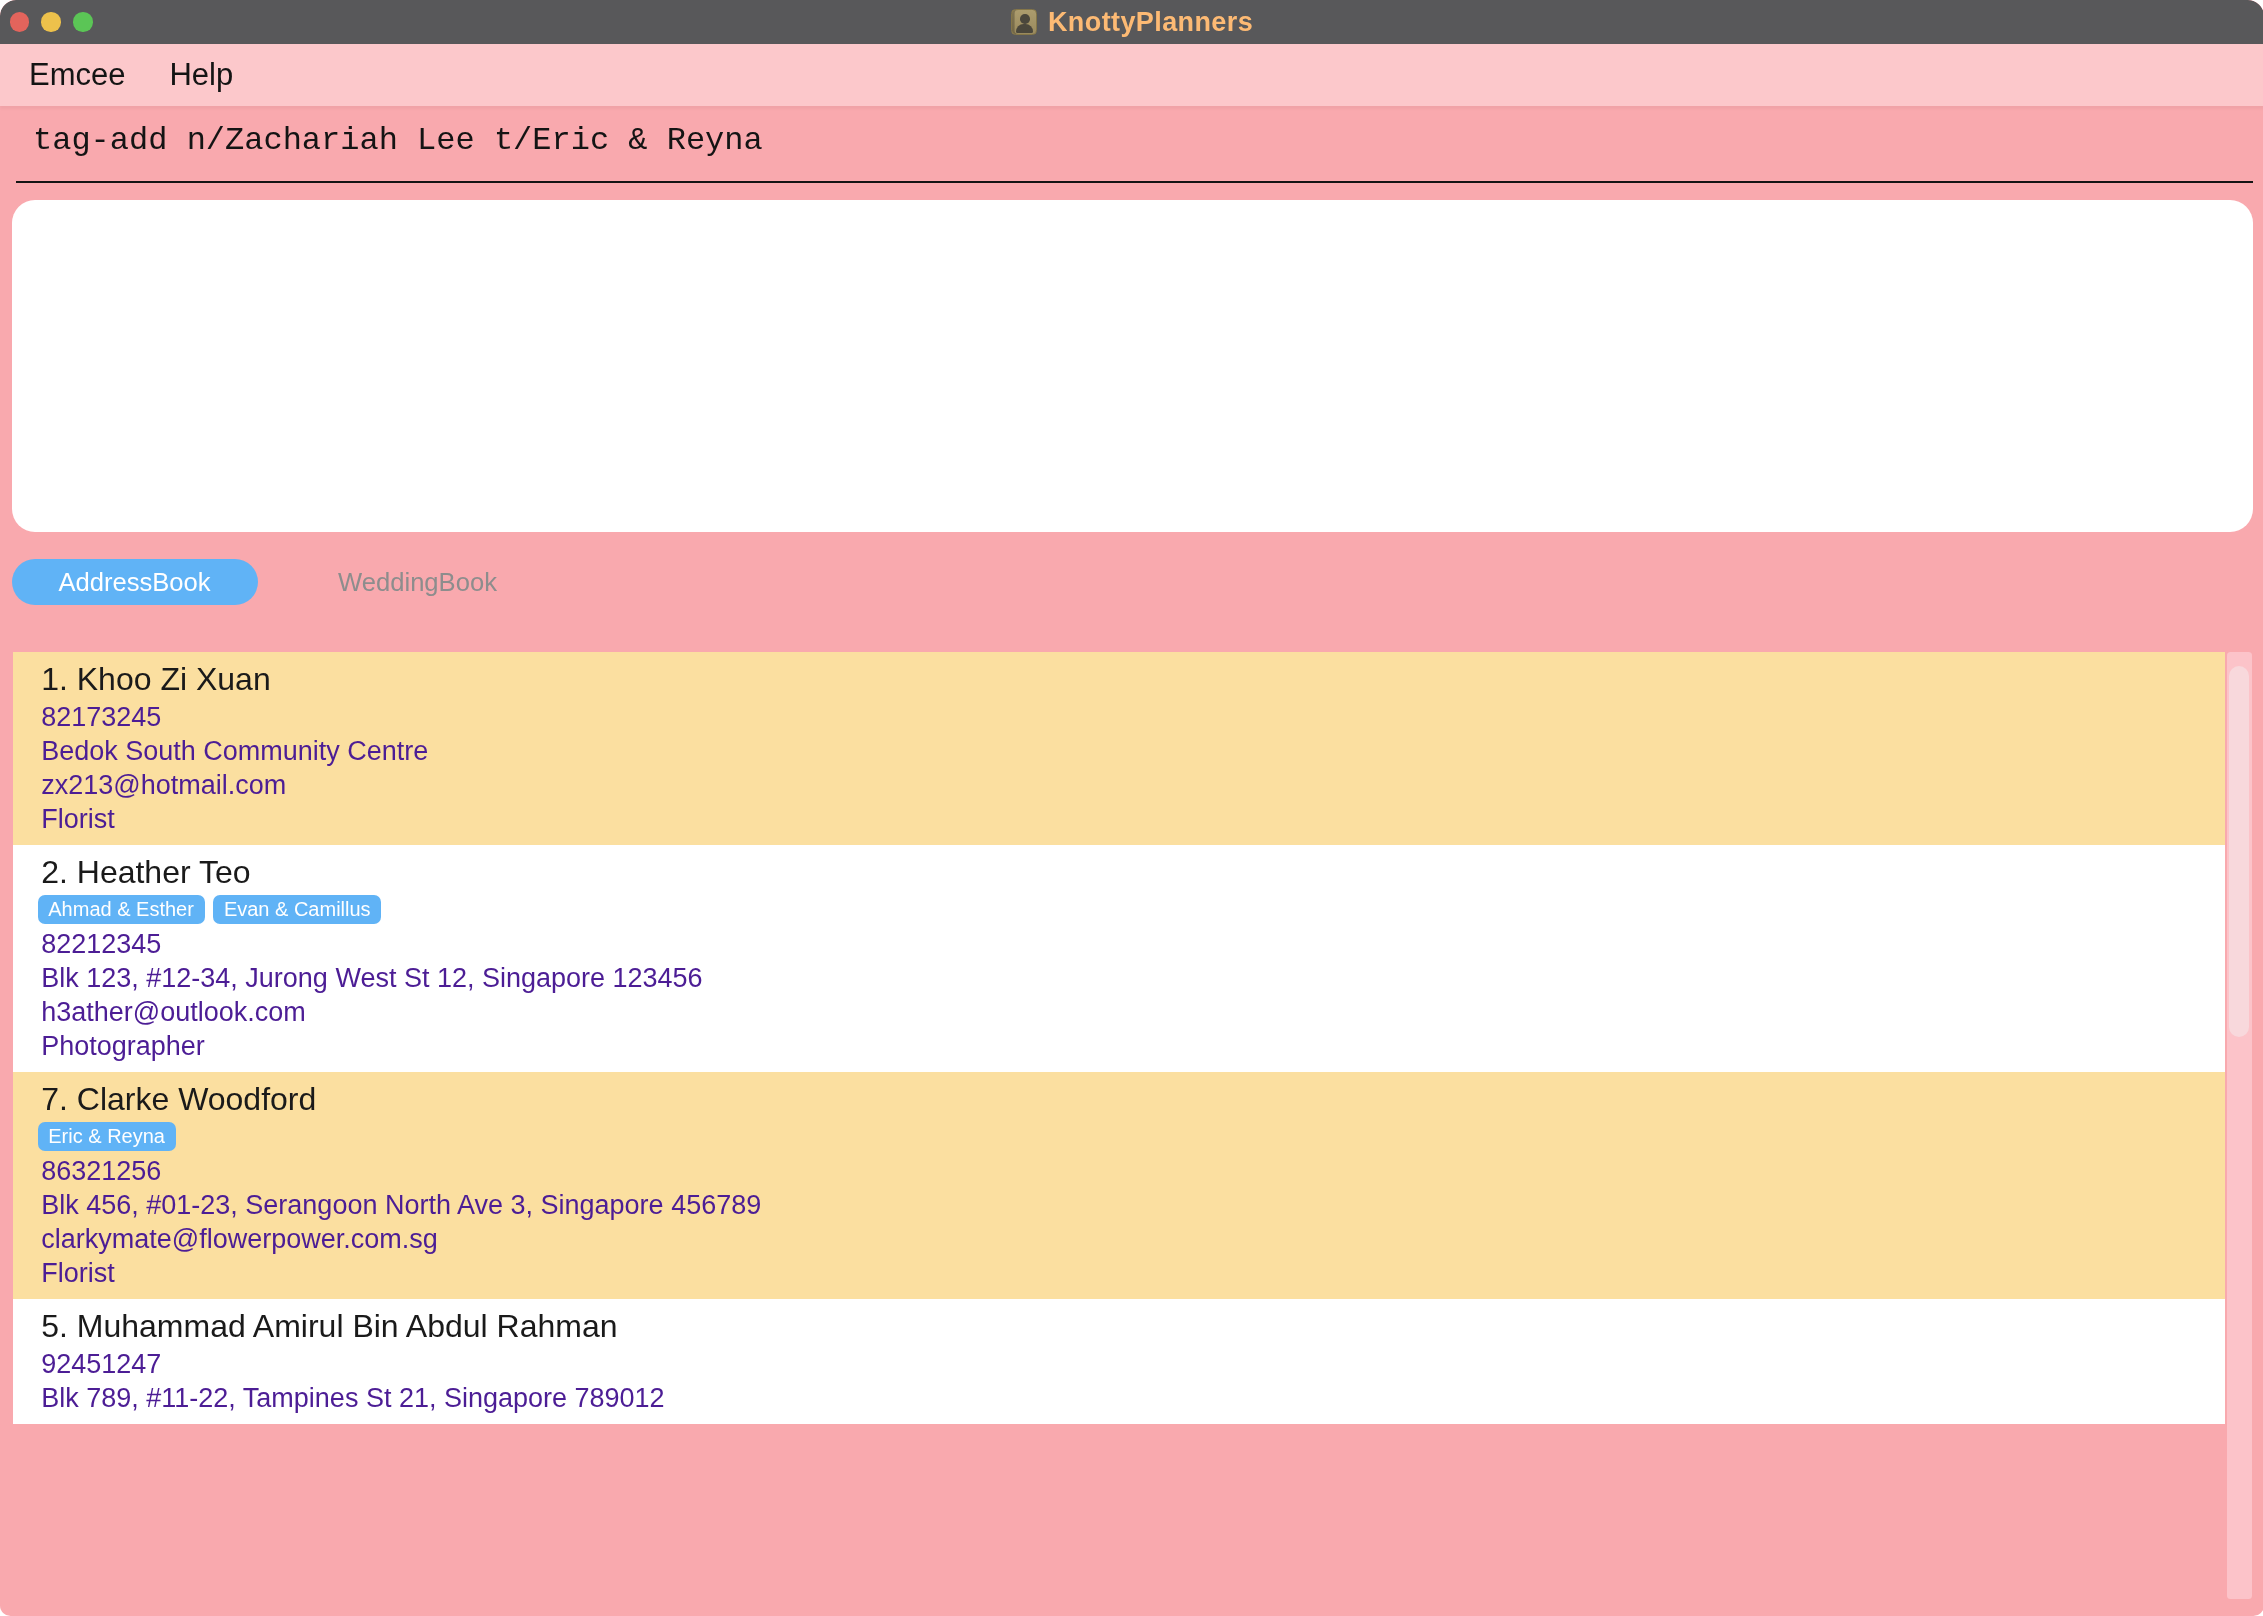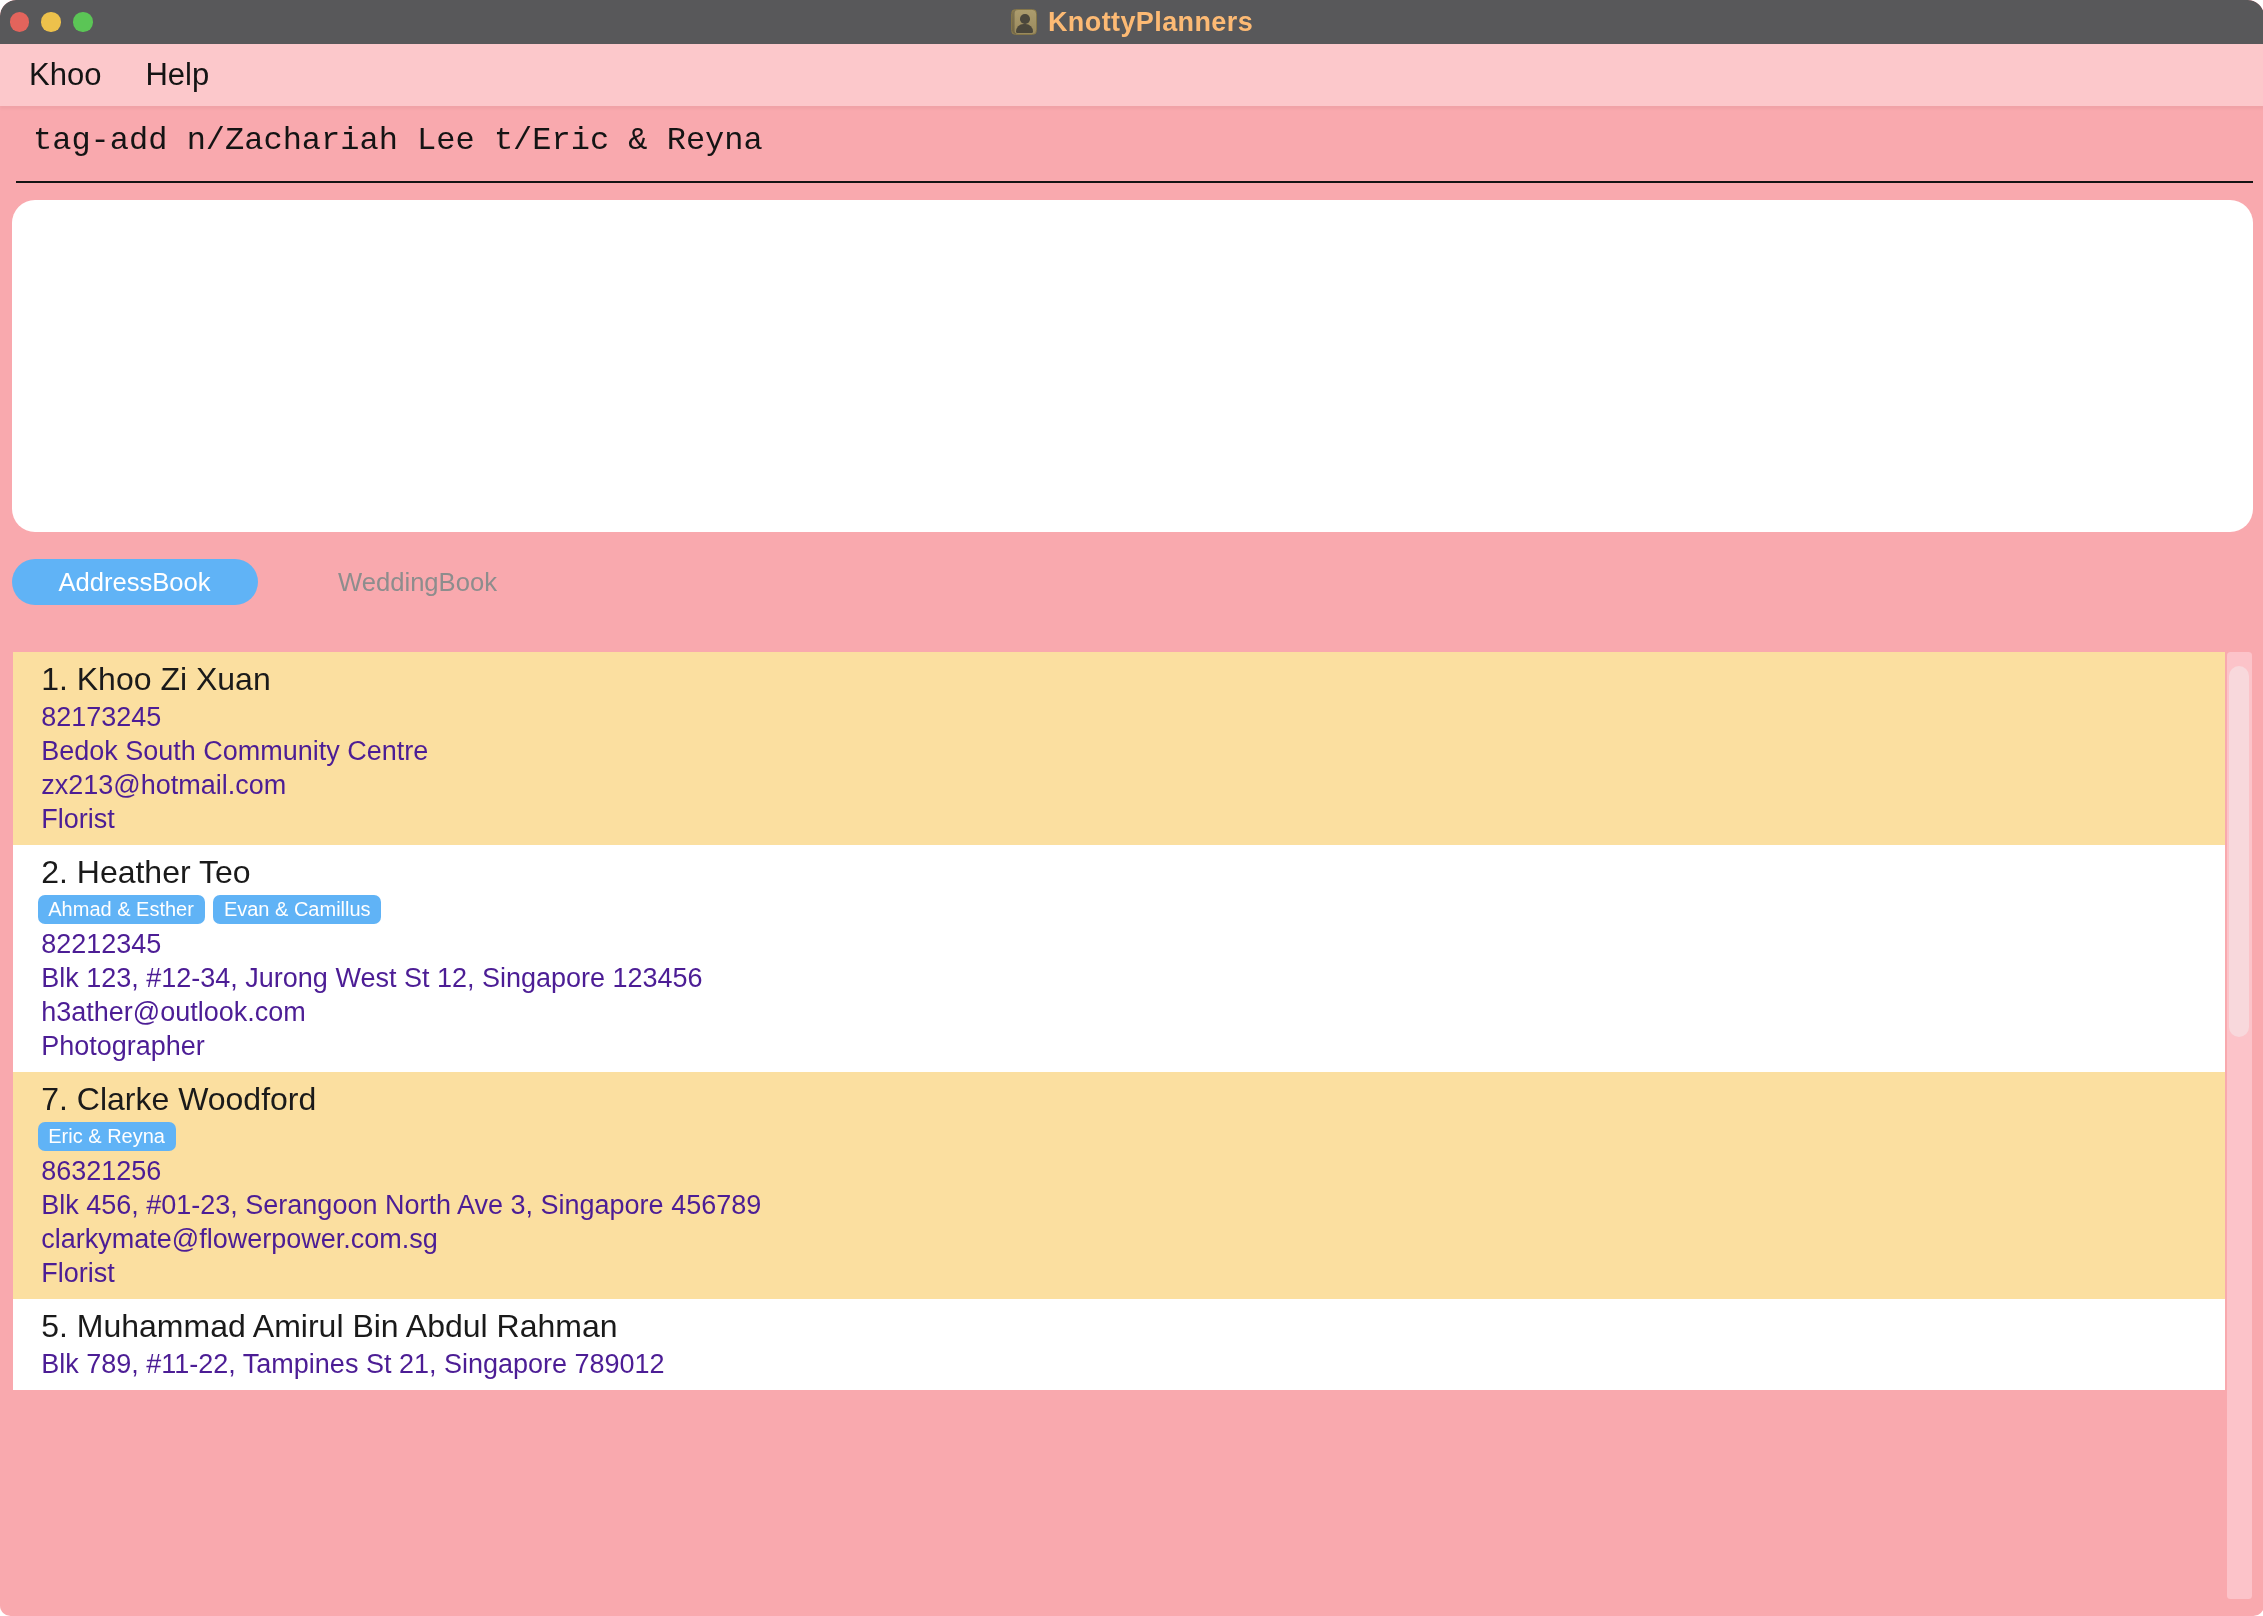--- a/index.html
+++ b/index.html
@@ -143,21 +143,21 @@
     <div class="title-wrap">
       <span class="app-icon">
         <span class="head"></span>
           <span class="body"></span>
       </span>
       <span class="window-title">KnottyPlanners</span>
     </div>
   </div>
 
   <div class="menubar">
-    <span class="menu-item">Khoo</span>
+    <span class="menu-item">Emcee</span>
     <span class="menu-item">Help</span>
   </div>
 
   <div class="command-area">
     <input class="command-input" type="text" readonly="" value="tag-add n/Zachariah Lee t/Eric &amp; Reyna" style="">
   </div>
 
   <div class="result-box"></div>
 
   <div class="tabs">
@@ -196,20 +196,21 @@
           </div>
     <div class="c-line c-phone">86321256</div>
     <div class="c-line c-address">Blk 456, #01-23, Serangoon North Ave 3, Singapore 456789</div>
     <div class="c-line c-email">clarkymate@flowerpower.com.sg</div>
     <div class="c-line c-role">Florist</div>
   </div>
 
   <div class="contact">
     <div class="c-name">5. Muhammad Amirul Bin Abdul Rahman</div>
 
+    <div class="c-line c-phone">92451247</div>
     <div class="c-line c-address">Blk 789, #11-22, Tampines St 21, Singapore 789012</div>
 
   </div>
 </div>
     <div class="scrollbar">
       <div class="scroll-thumb"></div>
     </div>
   </div>
 
 </div>

